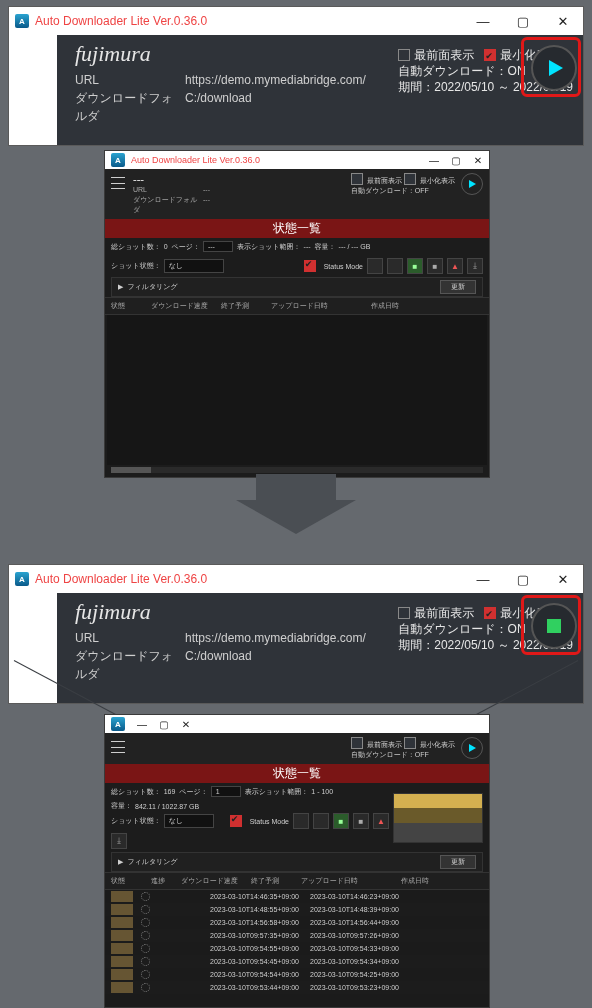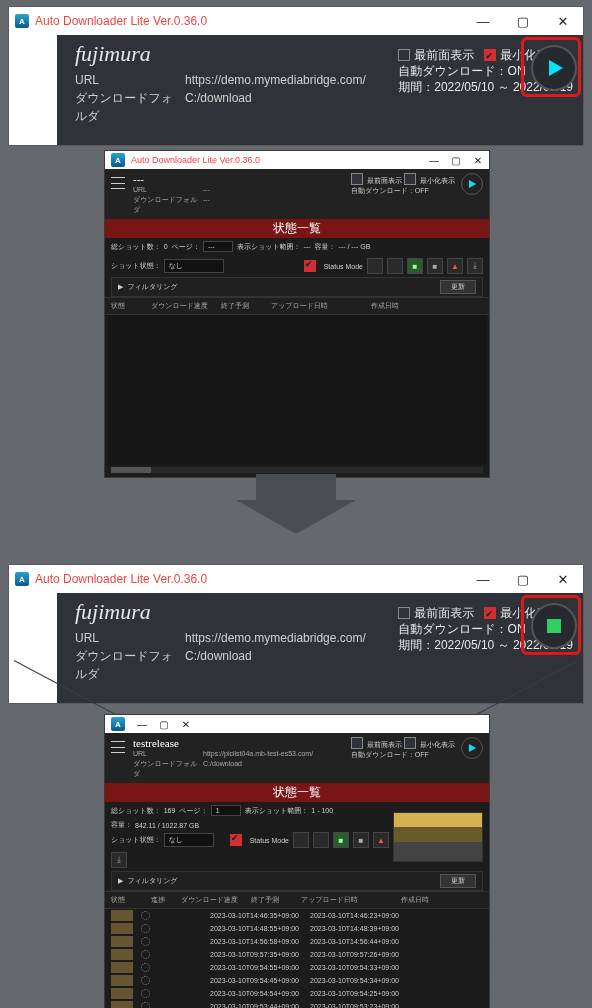--- a/index.html
+++ b/index.html
@@ -247,31 +247,20 @@
         <div>▢</div>
         <div>✕</div>
       </div>
   </div>
   <div class="shdr">
     <div class="menu">
         <span></span>
         <span></span>
         <span></span>
       </div>
-    <div>
-      <div class="sname">testrelease</div>
-      <div class="srow">
-          <span class="sl">URL</span>
-          <span>https://piclist04a.mb-test-es53.com/</span>
-        </div>
-      <div class="srow">
-          <span class="sl">ダウンロードフォルダ</span>
-          <span>C:/download</span>
-        </div>
-    </div>
     <div class="right">
       <div><span class="chk"></span><span>最前面表示</span>&nbsp;<span class="chk"></span><span>最小化表示</span></div>
       <div>自動ダウンロード：OFF</div>
     </div>
     <div class="sbtn">
         <div class="play"></div>
       </div>
   </div>
   <div class="redbar">状態一覧</div>
   <div class="thumbarea">

